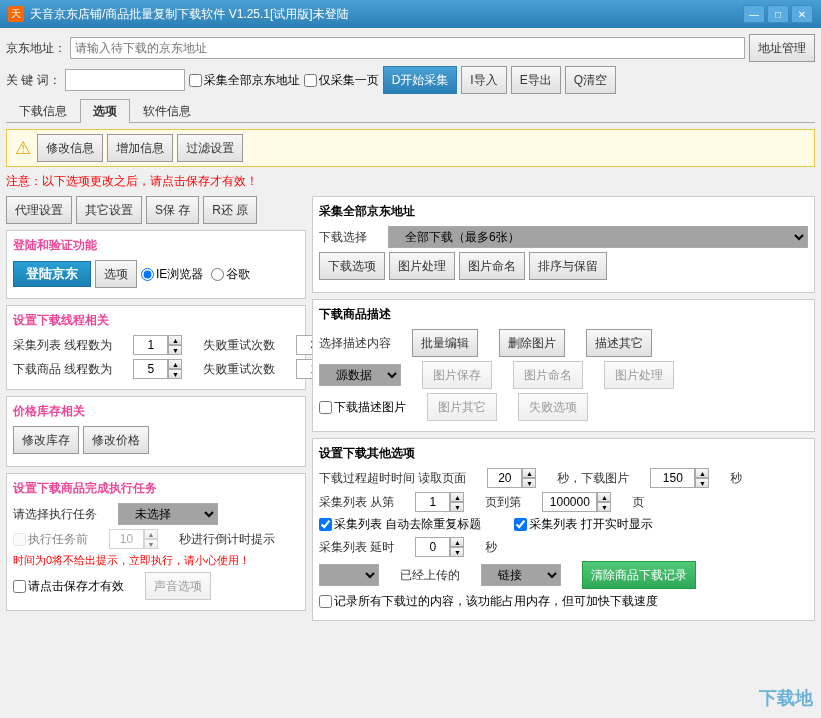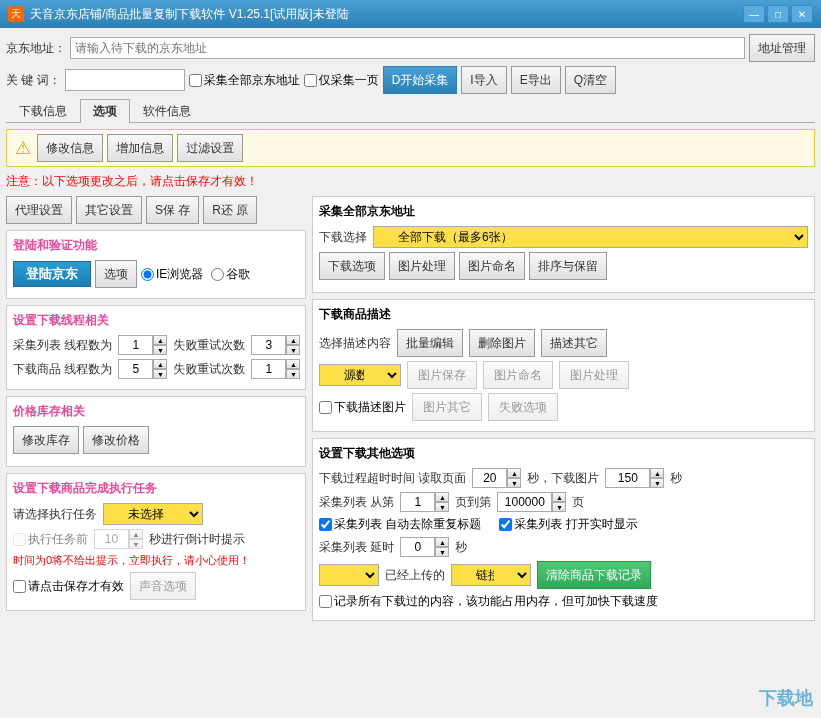--- a/index.html
+++ b/index.html
@@ -129,40 +129,40 @@
       display: flex;
       align-items: center;
       justify-content: center;
       font-size: 7px;
       line-height: 1;
     }
     
     .select-field {
       height: 22px;
       border: 1px solid #aaa;
-      background: #fde047;
-      padding: 0 20px;
+      background: #a3a3a3;
+      padding: 0 12px;
       outline: none;
       cursor: pointer;
     }
     
     .download-section { border: 1px solid #ccc; padding: 6px; margin-bottom: 6px; background: white; }
     .download-title { font-weight: bold; margin-bottom: 6px; }
     
     .disabled { opacity: 0.5; pointer-events: none; }
     
     .green-btn {
       background: linear-gradient(to bottom, #50c878, #30a858);
       color: white;
       border-color: #20a040;
     }
     
     .red-warning { color: red; font-size: 11px; margin-top: 4px; }
 
-    .settings-row { display: flex; align-items: center; gap: 6px; margin-bottom: 4px; }
+    .settings-row { display: flex; align-items: center; gap: 21px; margin-bottom: 4px; }
     .settings-label { white-space: nowrap; color: #333; }
     
     .bottom-logo {
       position: absolute;
       bottom: 8px;
       right: 8px;
       color: #3399cc;
       font-size: 18px;
       font-weight: bold;
       opacity: 0.7;

